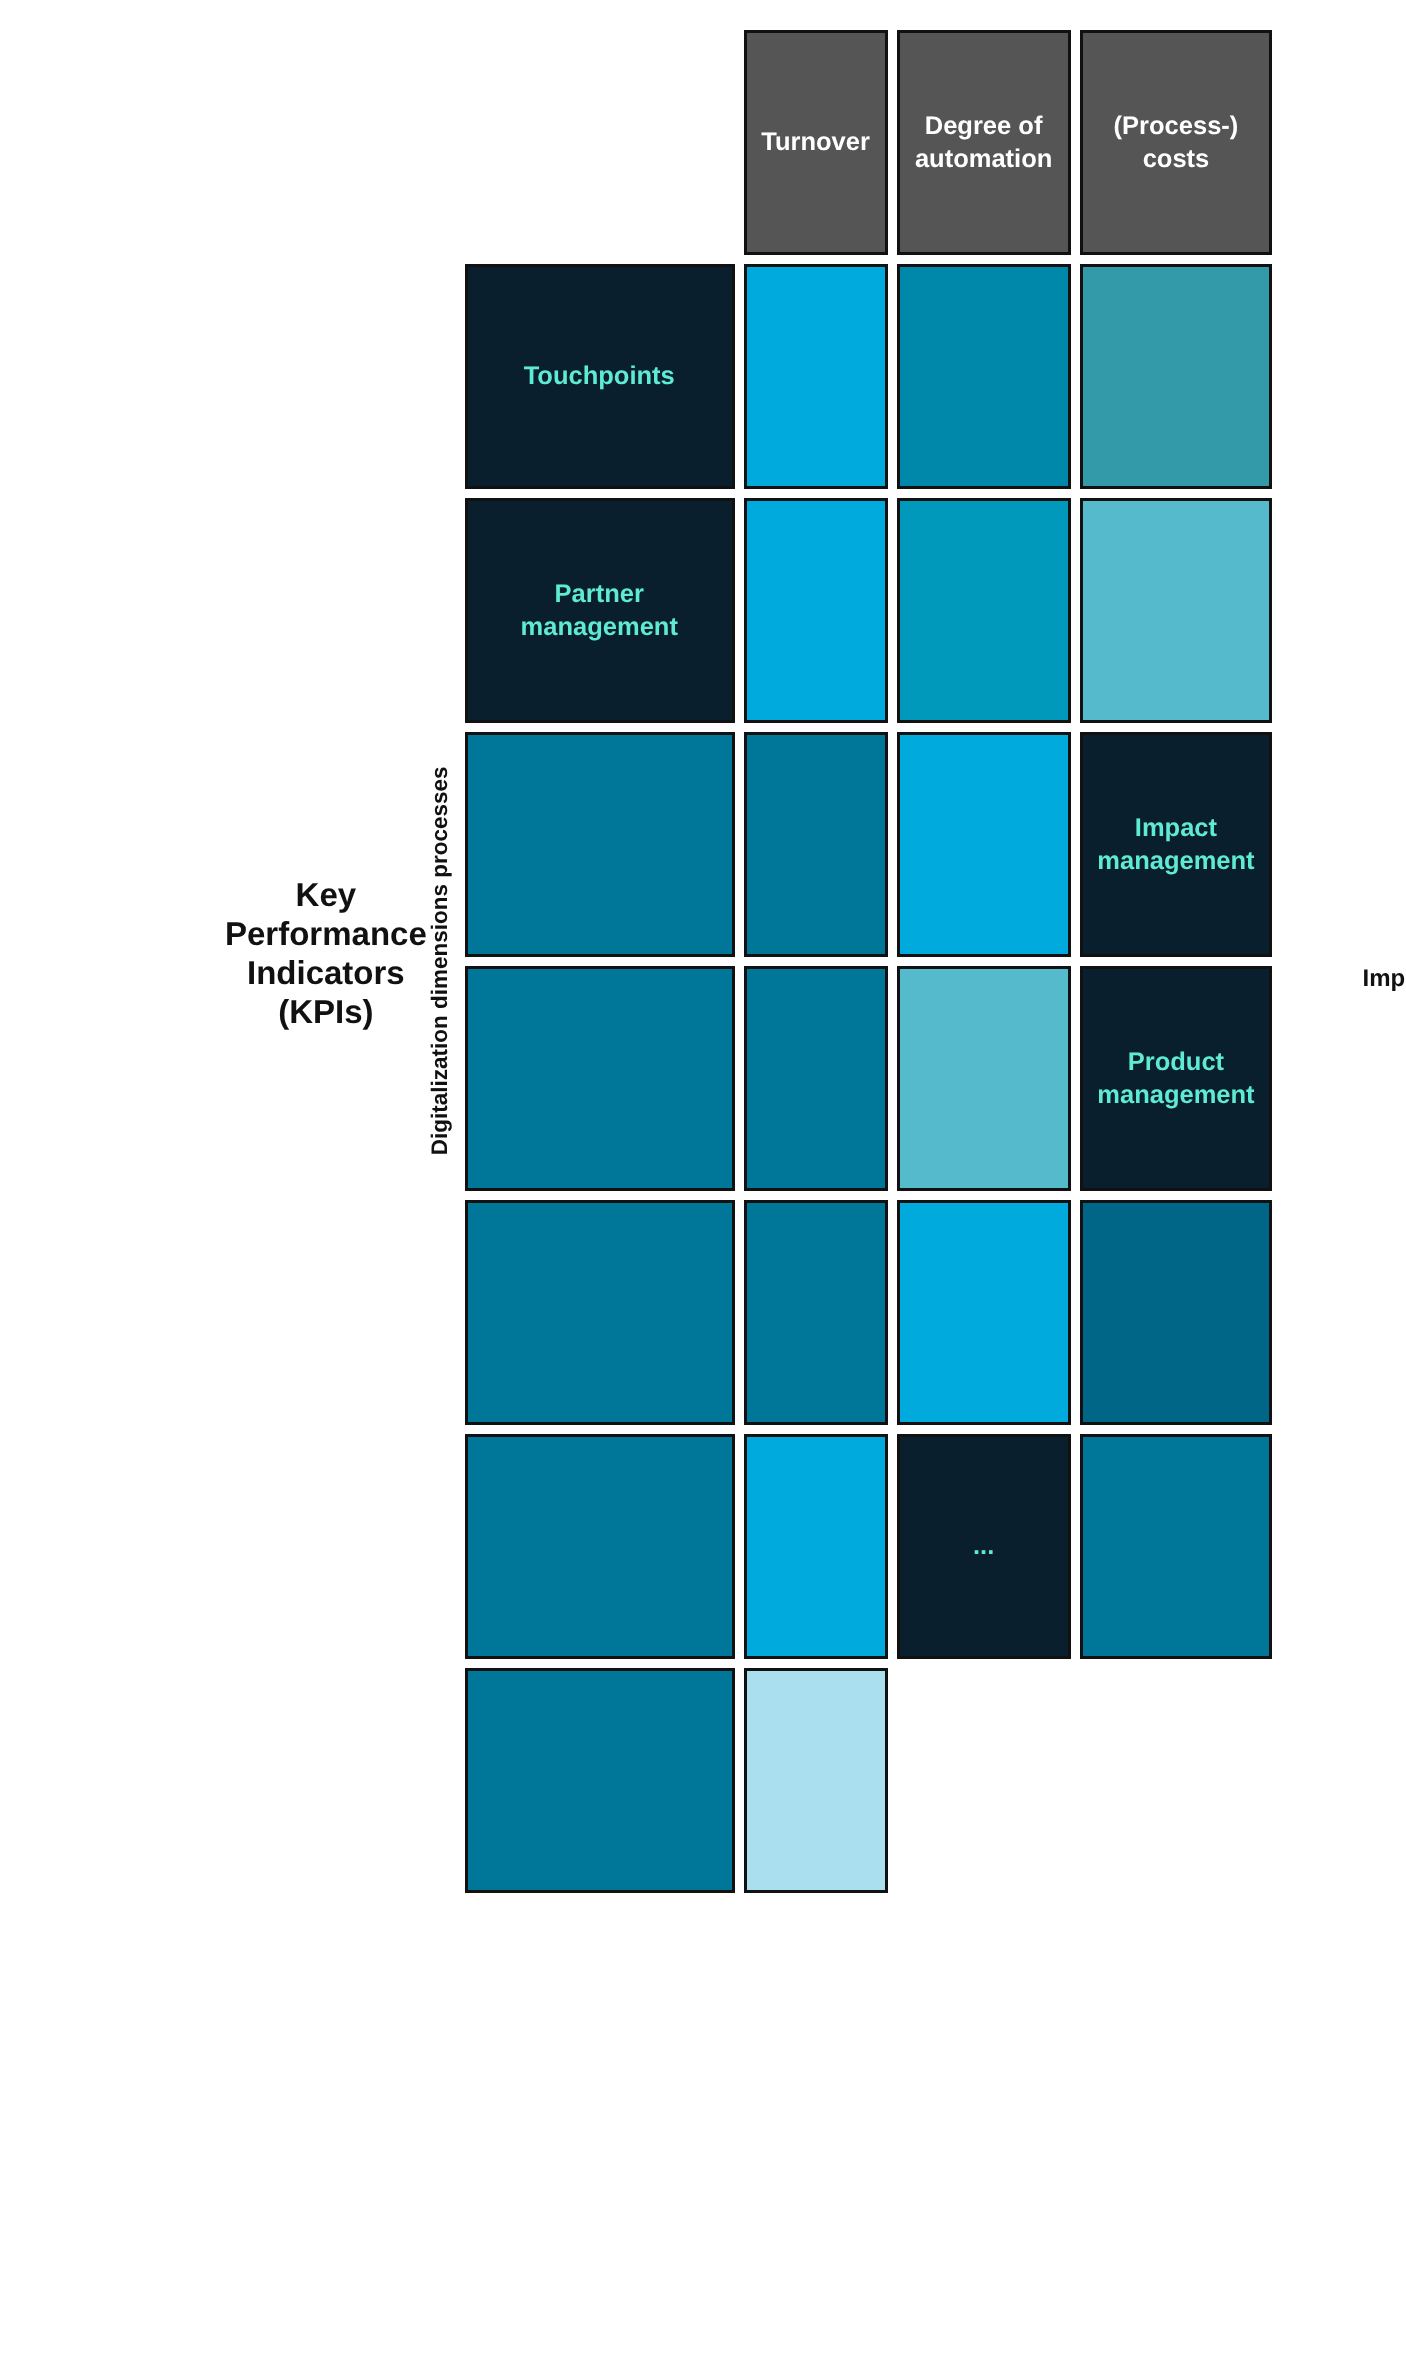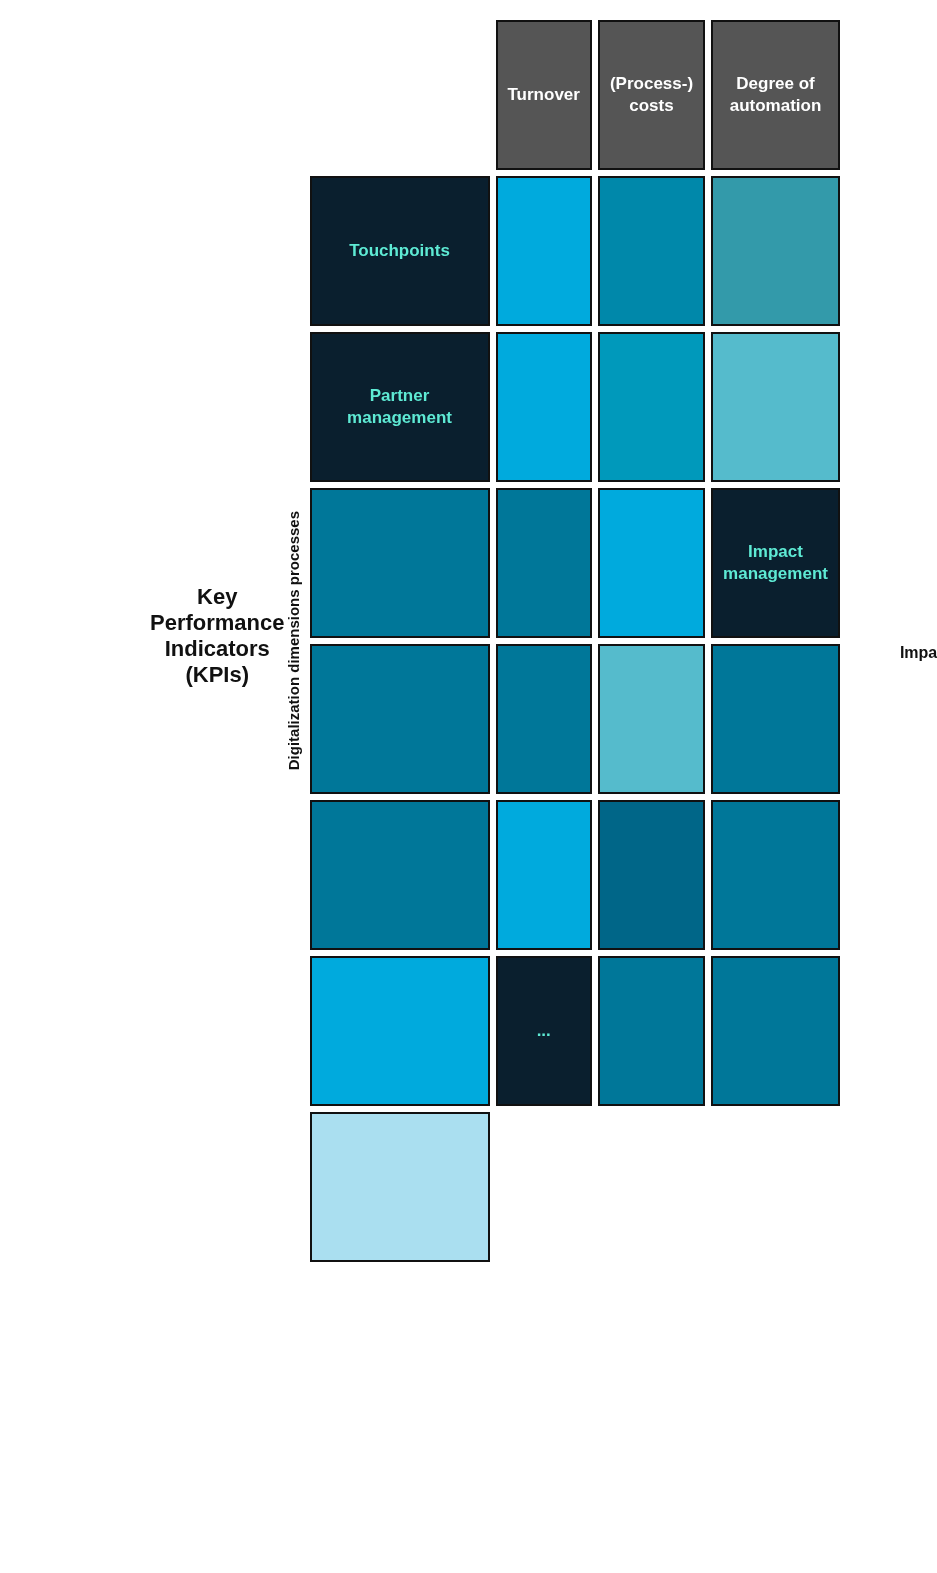--- a/index.html
+++ b/index.html
@@ -139,24 +139,24 @@
     <div class="y-axis-label">Digitalization dimensions processes</div>
 
     <div class="matrix-content">
       <div class="matrix-grid">
 
         <div class="cell cell-empty"></div>
         <div class="cell cell-header">
           <span class="cell-label">Turnover</span>
         </div>
         <div class="cell cell-header">
+          <span class="cell-label">Degree of automation</span>
+        </div>
+        <div class="cell cell-header">
           <span class="cell-label">(Process-) costs</span>
-        </div>
-        <div class="cell cell-header">
-          <span class="cell-label">Degree of automation</span>
         </div>
 
         <div class="cell cell-row-label">
           <span class="cell-label">Touchpoints</span>
         </div>
         <div class="cell color-bright-blue"></div>
         <div class="cell color-medium-blue"></div>
         <div class="cell color-light-teal"></div>
 
         <div class="cell cell-row-label">
@@ -170,20 +170,23 @@
         <div class="cell color-teal"></div>
         <div class="cell color-bright-blue"></div>
 
         <div class="cell cell-row-label">
           <span class="cell-label">Impact management</span>
         </div>
         <div class="cell color-teal"></div>
         <div class="cell color-teal"></div>
         <div class="cell color-lighter-blue"></div>
 
+        <div class="cell cell-row-label">
+          <span class="cell-label">Product management</span>
+        </div>
         <div class="cell color-teal"></div>
         <div class="cell color-teal"></div>
         <div class="cell color-bright-blue"></div>
 
         <div class="cell color-dark-teal"></div>
         <div class="cell color-teal"></div>
         <div class="cell color-bright-blue"></div>
 
         <div class="cell cell-row-label">
           <span class="cell-label">...</span>

